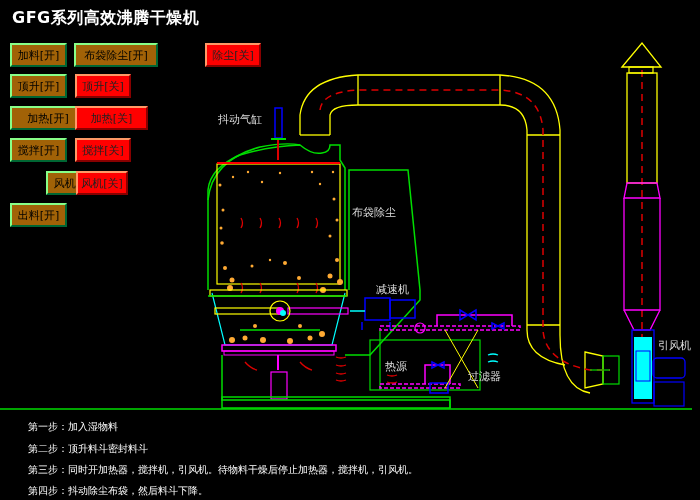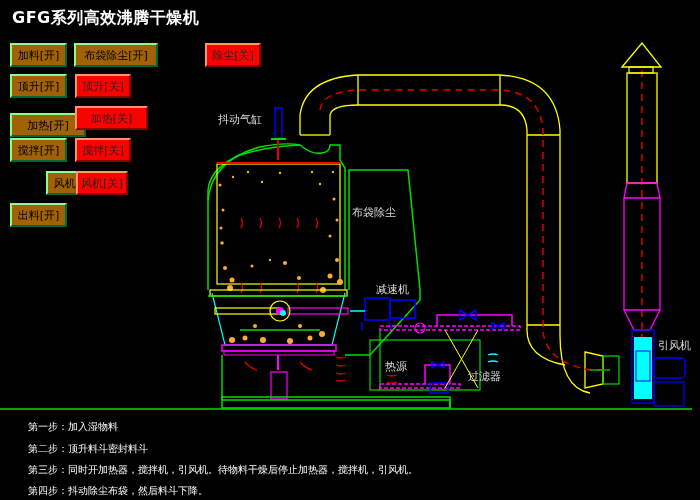--- a/index.html
+++ b/index.html
@@ -19,21 +19,21 @@
 
 <div class="title">GFG系列高效沸腾干燥机</div>
 
 <div class="btn on" style="left:10px;top:43px;width:57px;">加料[开]</div>
 <div class="btn on" style="left:74px;top:43px;width:84px;">布袋除尘[开]</div>
 <div class="btn off" style="left:169px;top:43px;width:56px;margin-left:36px;">除尘[关]</div>
 
 <div class="btn on" style="left:10px;top:74px;width:57px;">顶升[开]</div>
 <div class="btn off" style="left:75px;top:74px;width:56px;">顶升[关]</div>
 
-<div class="btn on" style="left:10px;top:106px;width:76px;margin-top:7px;">加热[开]</div>
+<div class="btn on" style="left:10px;top:106px;width:76px;">加热[开]</div>
 <div class="btn off" style="left:75px;top:106px;width:73px;">加热[关]</div>
 
 <div class="btn on" style="left:10px;top:138px;width:57px;">搅拌[开]</div>
 <div class="btn off" style="left:75px;top:138px;width:56px;">搅拌[关]</div>
 
 <div class="btn on" style="left:10px;top:171px;width:57px;margin-left:36px;">风机[开]</div>
 <div class="btn off" style="left:76px;top:171px;width:52px;">风机[关]</div>
 
 <div class="btn on" style="left:10px;top:203px;width:57px;">出料[开]</div>
 

